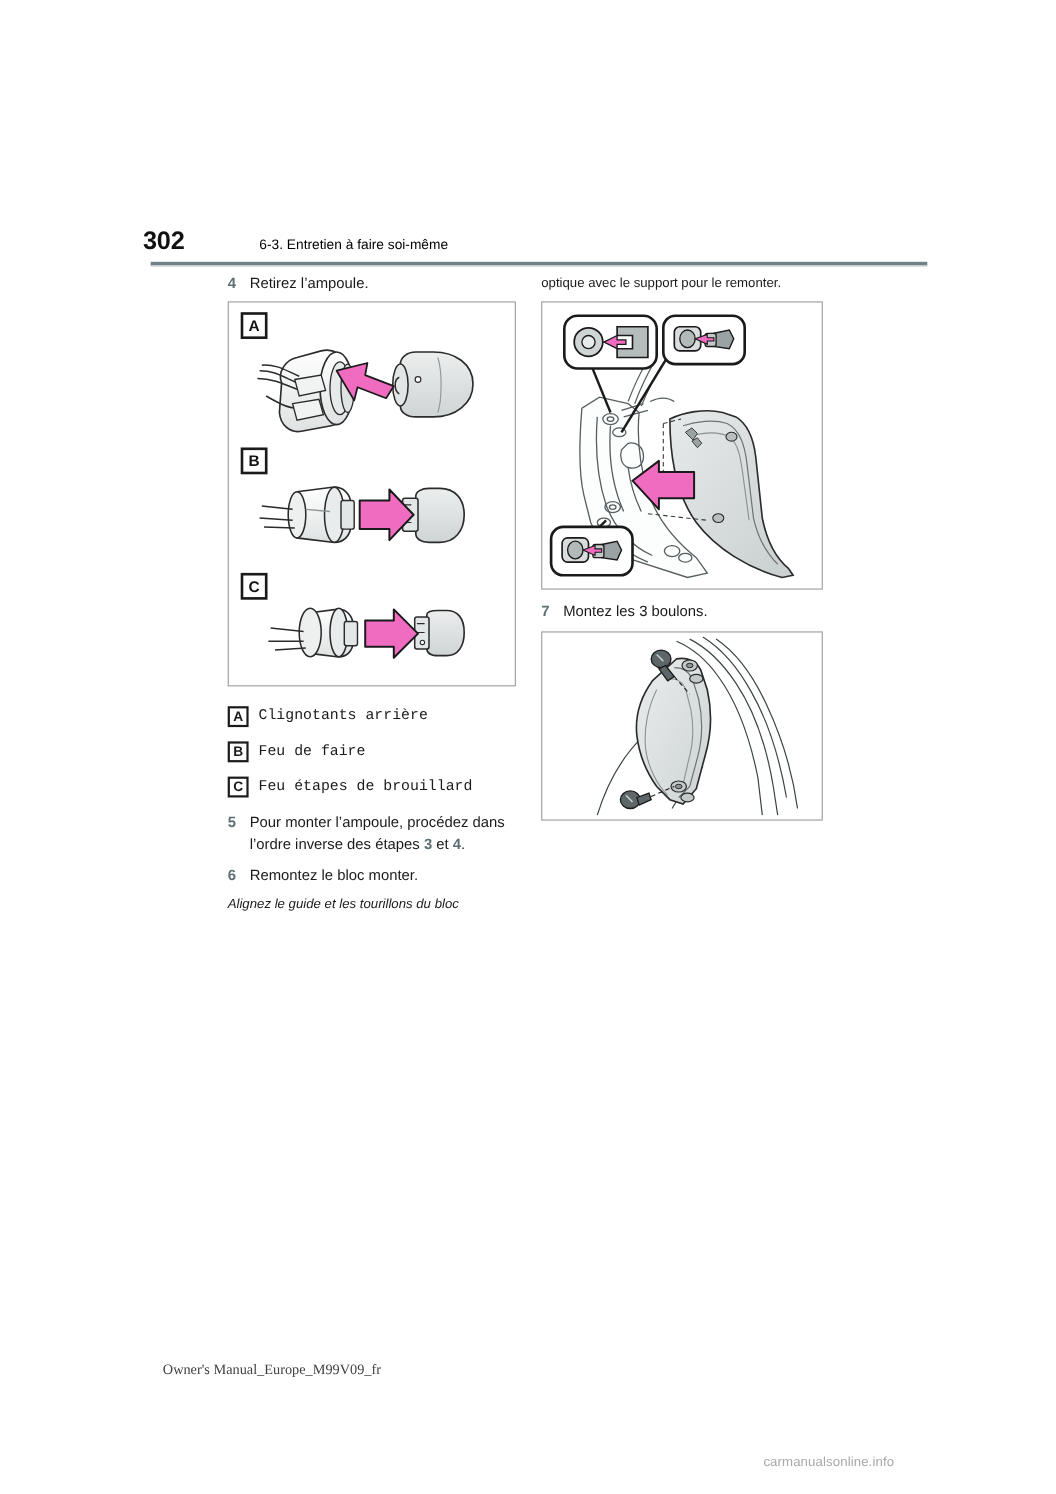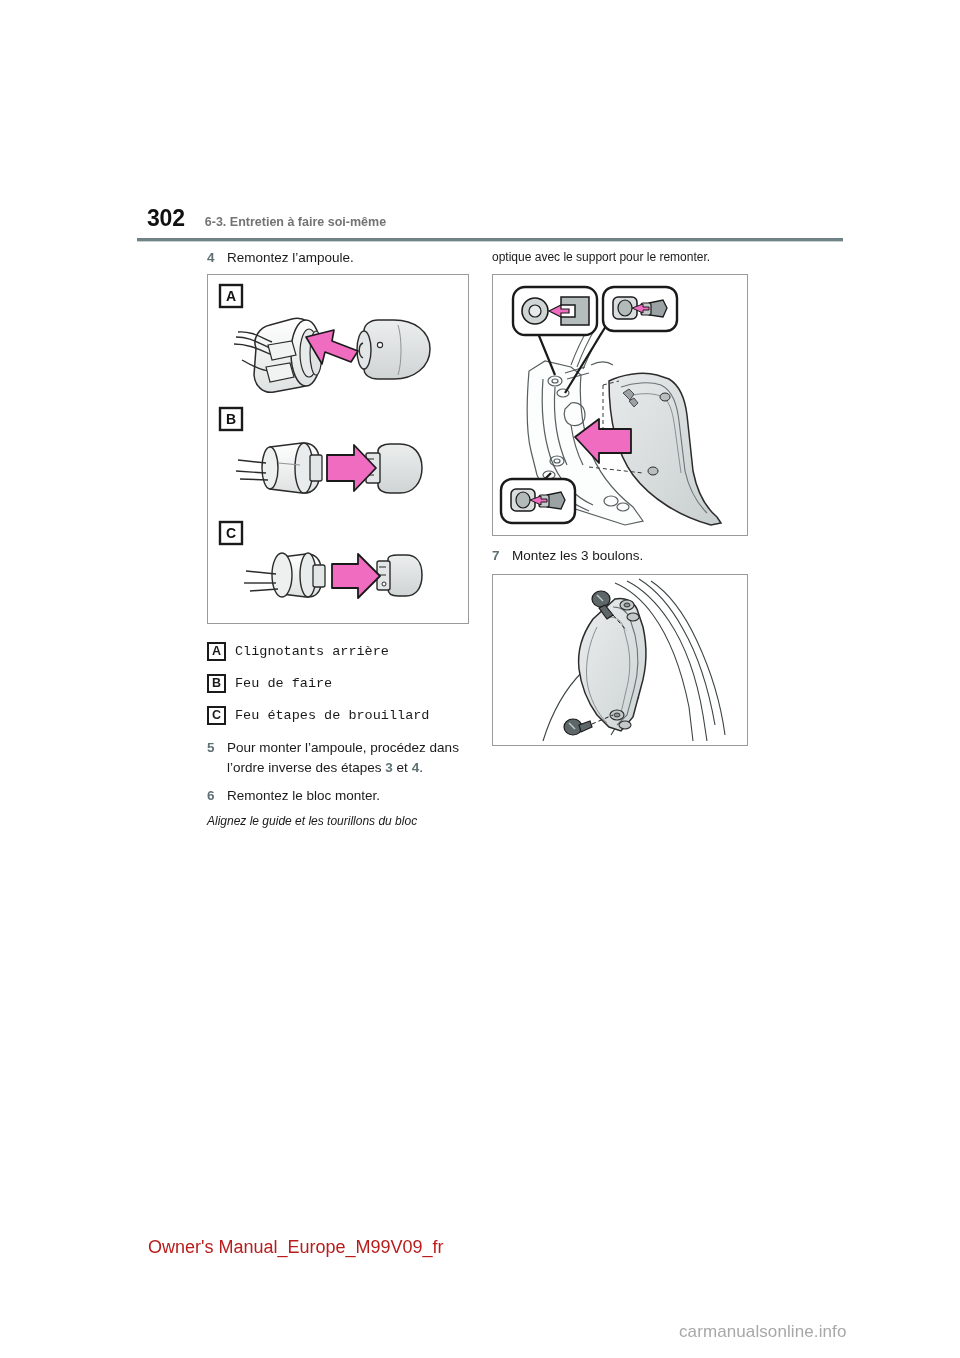--- a/index.html
+++ b/index.html
@@ -12,41 +12,42 @@
     height: 1358px;
     position: relative;
     font-family: "Liberation Sans", sans-serif;
     color: #1a1a1a;
     overflow: hidden;
   }
 
   
   .page-header {
     position: absolute;
-    left: 147px;
+    left: 130px;
     top: 196px;
     width: 706px;
     height: 34px;
     display: flex;
     align-items: flex-end;
+    gap: 48px;
   }
   .page-number {
     font-size: 23px;
     font-weight: bold;
     letter-spacing: -0.2px;
     line-height: 1;
     color: #111;
   }
   .header-title {
     font-size: 12.5px;
-    font-weight: bold;
+    font-weight: normal;
     margin-left: 20px;
     padding-bottom: 2px;
     line-height: 1;
-    color: #737373;
+    color: #000000;
   }
   .header-rule {
     position: absolute;
     left: 137px;
     top: 238px;
     width: 706px;
     height: 3px;
     background: #6f8285;
     border-bottom: 1px solid #c9d2d3;
   }
@@ -129,46 +130,47 @@
     margin-left: 9px;
     color: #1a1a1a;
     font-family: Liberation Mono, monospace;
   }
 
   
   .footer-code {
     position: absolute;
     left: 148px;
     top: 1237px;
-    font-size: 18px;
-    color: #b91c1c;
+    font-size: 13px;
+    color: #404040;
+    font-family: Liberation Serif, serif;
   }
   .watermark {
     position: absolute;
-    left: 679px;
+    left: 694px;
     top: 1322px;
-    font-size: 17px;
+    font-size: 12px;
     color: #a8a8a8;
     letter-spacing: 0.1px;
   }
 </style>
 </head>
 <body>
 
 <div class="page-header">
   <span class="page-number">302</span>
   <span class="header-title">6-3. Entretien à faire soi-même</span>
 </div>
 <div class="header-rule"></div>
 
 <div class="col-left">
 
   <div class="step">
     <span class="step-num">4</span>
-    <span class="step-body">Remontez l’ampoule.</span>
+    <span class="step-body">Retirez l’ampoule.</span>
   </div>
 
   <div class="figure-box" style="width:262px;height:350px;margin-top:6px;">
     <svg width="260" height="348" viewBox="0 0 260 348" xmlns="http://www.w3.org/2000/svg">
       <defs>
         <linearGradient id="glassA" x1="0" y1="0" x2="0" y2="1">
           <stop offset="0%" stop-color="#eceeee"></stop>
           <stop offset="100%" stop-color="#cfd4d4"></stop>
         </linearGradient>
         <linearGradient id="bodyA" x1="0" y1="0" x2="0" y2="1">

